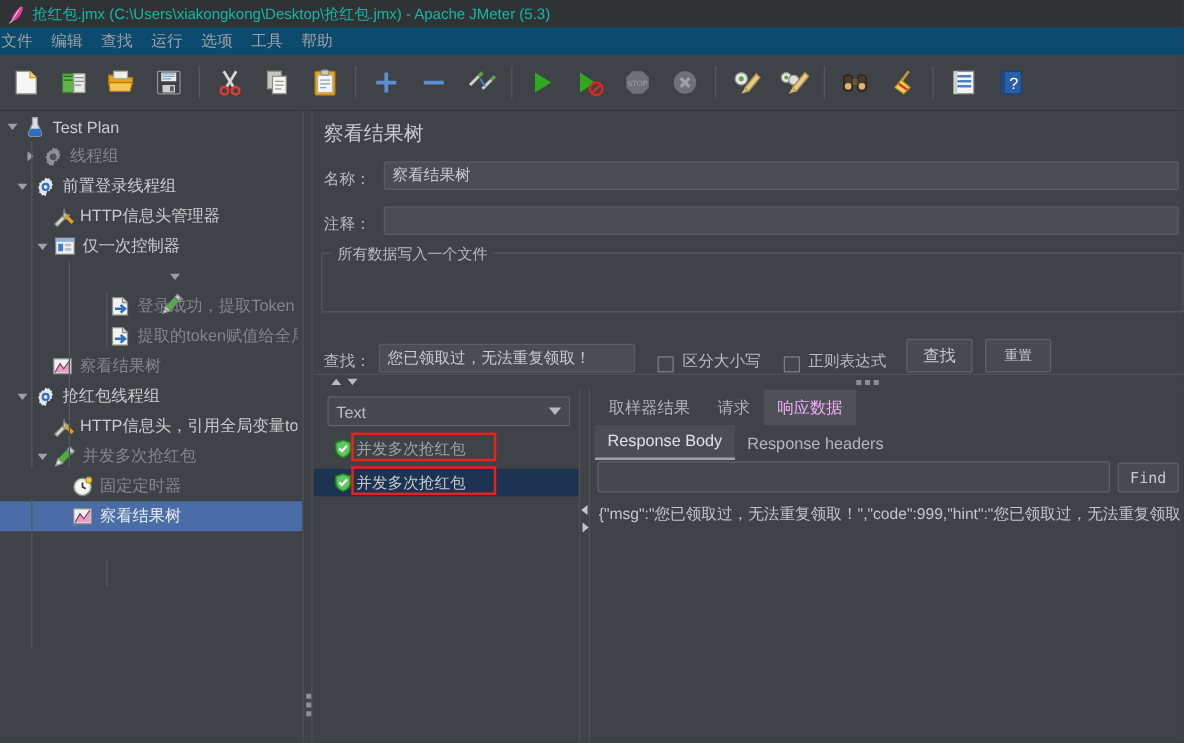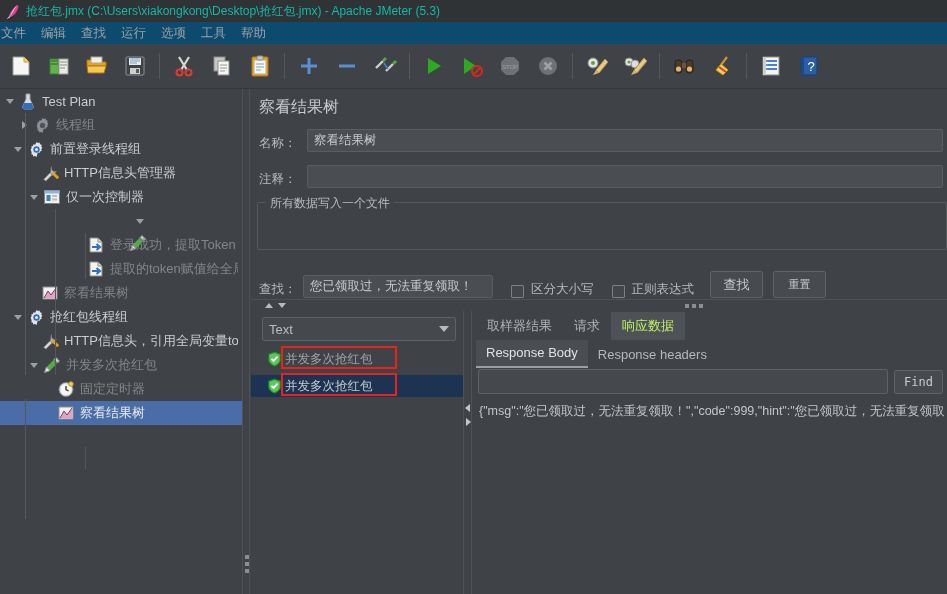--- a/index.html
+++ b/index.html
@@ -136,21 +136,21 @@
     background: #3f4347; border-left: 1px solid #4e5255; border-right: 1px solid #4e5255;
   }
   .split2 .a1 { position: absolute; left: 1px; top: 93px; width: 0; height: 0;
     border-right: 5px solid #c2c6c9; border-top: 4px solid transparent; border-bottom: 4px solid transparent; }
   .split2 .a2 { position: absolute; left: 2px; top: 107px; width: 0; height: 0;
     border-left: 5px solid #c2c6c9; border-top: 4px solid transparent; border-bottom: 4px solid transparent; }
 
   .detail-col { position: absolute; left: 221px; top: 222px; width: 475px; height: 283px; background: #3f4347; }
   .tabbar { position: absolute; left: 4px; top: 1px; display: flex; align-items: flex-end; }
   .tab { padding: 5px 11px; font-size: 13px; color: #aeb2b5; }
-  .tab.active { background: #4e5256; color: #bef264; }
+  .tab.active { background: #4e5256; color: #f0abfc; }
   .subtabbar { position: absolute; left: 4px; top: 29px; display: flex; align-items: flex-end; }
   .subtab { padding: 5px 10px 6px; font-size: 13px; color: #b4b8bb; }
   .subtab.active { background: #4a4e52; color: #dfe2e4; border-bottom: 2px solid #9aa0a4; }
   .findbar { position: absolute; left: 6px; top: 58px; width: 465px; display: flex; align-items: center; gap: 6px; }
   .findinput {
     flex: 1; height: 25px; background: #45494d; border: 1px solid #5e6266; border-radius: 2px;
     color: #c8cbcd; font-size: 12px; padding: 0 6px; outline: none;
     font-family: "Liberation Sans", sans-serif;
   }
   .findbtn {
@@ -562,21 +562,21 @@
       <span class="lbl" style="width:48px;">注释：</span>
       <input class="field" style="width: 636px;" value="">
     </div>
 
     <div class="group-box" style="left:6px; top:113px; width:690px; height:48px;">
       <span class="group-legend">所有数据写入一个文件</span>
     </div>
 
     <div class="form-row" style="left:8px; top:182px;">
       <span class="lbl" style="width:44px;">查找：</span>
-      <input class="field" style="width: 190px;" value="您已领取过，无法重复领取！">
+      <input class="field" style="width: 205px;" value="您已领取过，无法重复领取！">
       <span class="chk" style="margin-left:18px;"></span>
       <span class="lbl" style="margin-left:7px;">区分大小写</span>
       <span class="chk" style="margin-left:18px;"></span>
       <span class="lbl" style="margin-left:7px;">正则表达式</span>
       <button class="btn" style="margin-left:16px; width:53px; height:27px; font-size:13px;">查找</button>
       <button class="btn" style="margin-left:10px; width:53px; height:27px; font-size:11px;">重置</button>
     </div>
 
     <div class="hsplit" style="top:210px;">
       <div class="updn">

